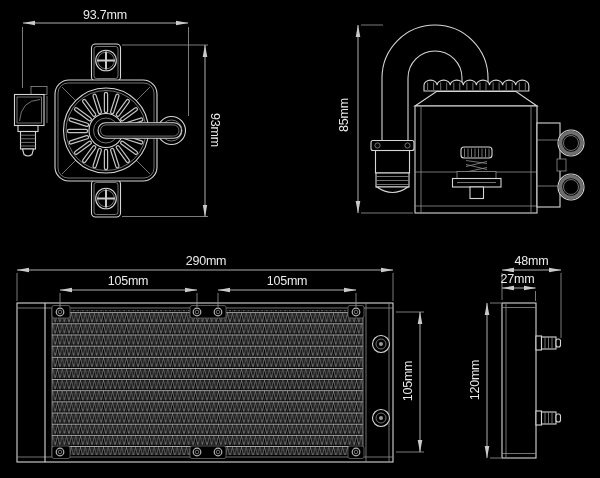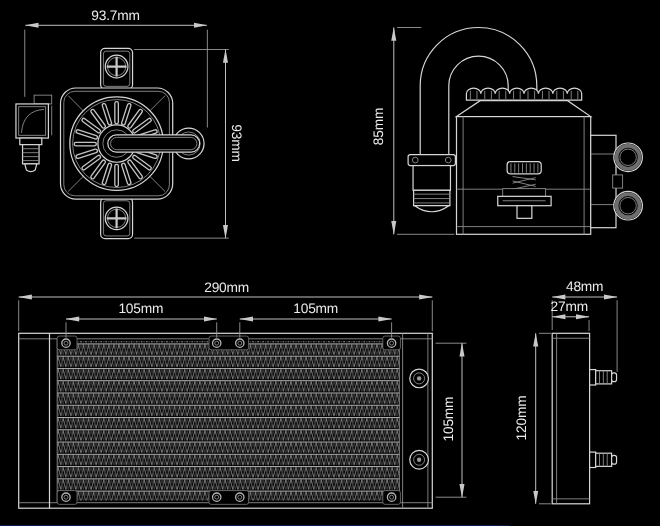--- a/index.html
+++ b/index.html
@@ -1,17 +1,17 @@
 <!DOCTYPE html>
 <html><head>
 <meta charset="utf-8">
 <style>
   html,body{margin:0;padding:0;background:#000;}
   body{width:600px;height:478px;overflow:hidden;}
-  .canvas{width:600px;height:478px;position:relative;background:#1d4ed8;}
+  .canvas{width:600px;height:478px;position:relative;background:#7dd3fc;}
   svg{display:block;}
   .ln{stroke:#d6d6d6;stroke-width:1.1;fill:none;}
   .lnf{stroke:#d6d6d6;stroke-width:1.1;fill:#000;}
   .ln2{stroke:#8f8f8f;stroke-width:0.8;fill:none;}
   .ln2f{stroke:#8f8f8f;stroke-width:0.8;fill:#000;}
   .dim{stroke:#c2c2c2;stroke-width:0.9;fill:none;}
   .ext{stroke:#9b9b9b;stroke-width:0.8;fill:none;}
   .cross{stroke:#c9c9c9;stroke-width:2;fill:none;}
   .spoke-a{stroke:#c4c4c4;stroke-width:4.4;stroke-linecap:round;fill:none;}
   .spoke-b{stroke:#000;stroke-width:2;stroke-linecap:round;fill:none;}

